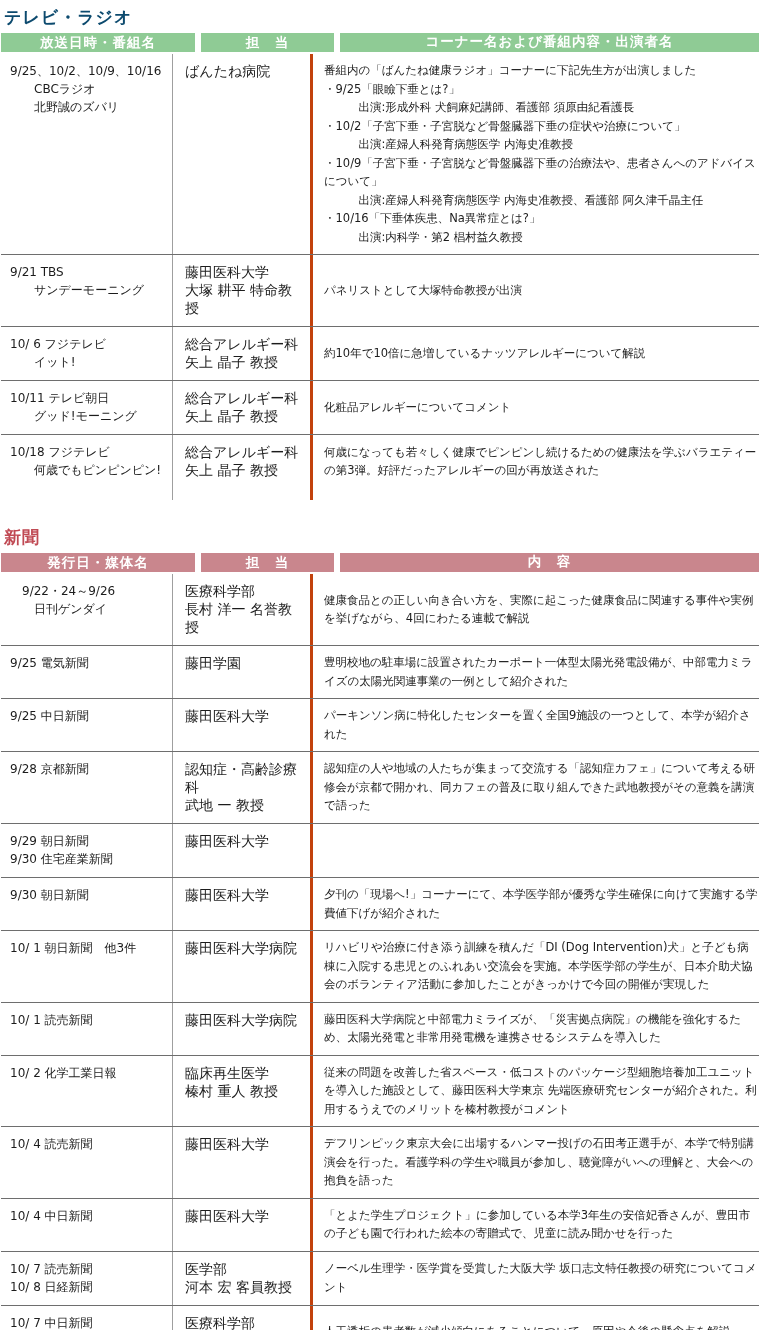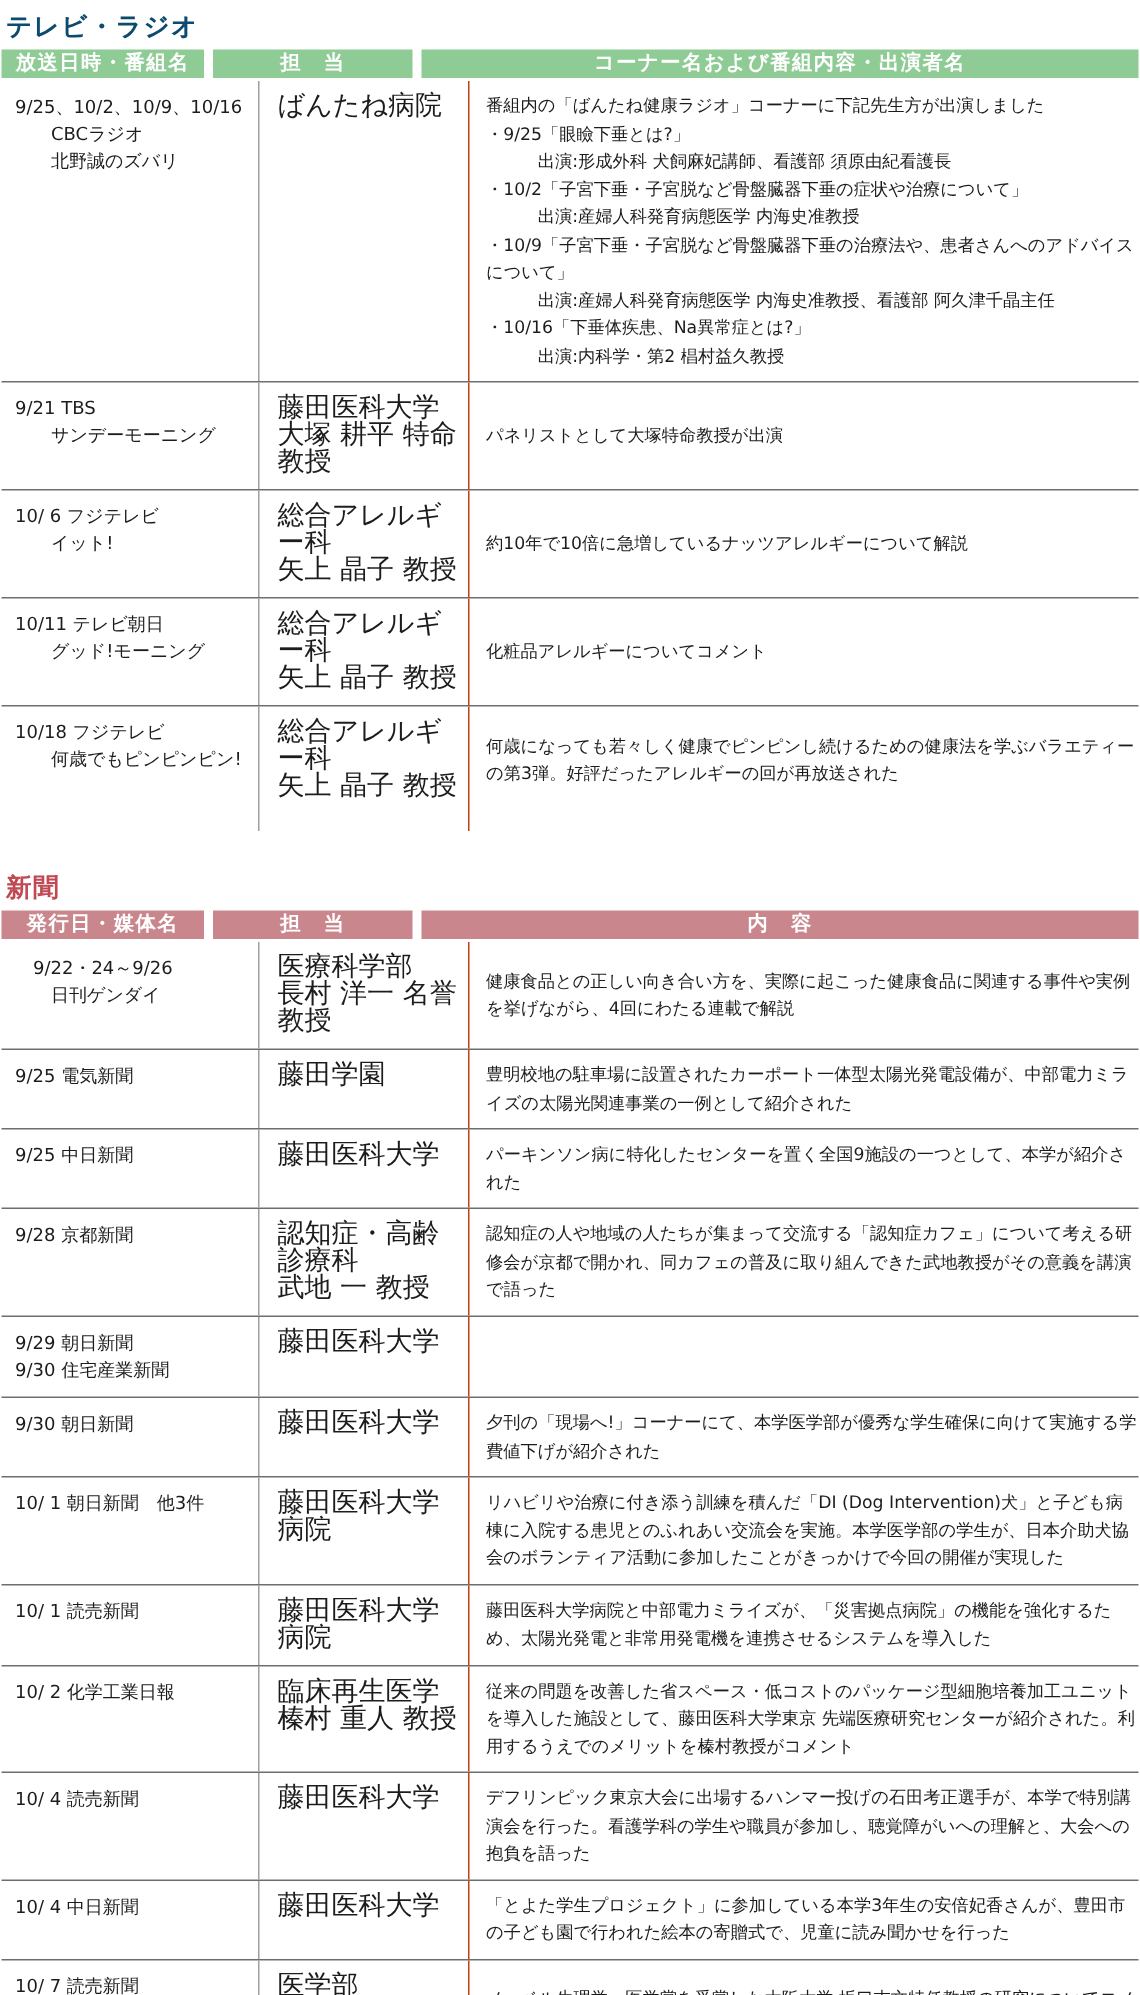--- a/index.html
+++ b/index.html
@@ -26,41 +26,41 @@
     font-weight:bold;
     font-size:13.5px;
     text-align:center;
     height:19px;
     line-height:19px;
     letter-spacing:1px;
     overflow:hidden;
   }
   .tv .th { background:#8fcb95; }
   .np .th { background:#c9868d; }
-  .th1 { width:135px; margin-right:6px; }
+  .th1 { width:194px; margin-right:6px; }
   .th2 { width:133px; margin-right:6px; }
-  .th3 { flex:1; }
+  .th3 { flex:1;font-family:Liberation Mono, monospace; }
 
   
   .tbody { width:100%; }
   .row { display:flex; }
   .row + .row { border-top:1px solid #6e6e6e; }
   .cell { box-sizing:border-box; white-space:pre-line; }
   .c1 {
     width:172px;
     border-right:1px solid #9f9f9f;
     padding:8px 3px 9px 9px;
     font-size:12px;
     line-height:18px;
   }
   .c2 {
     width:140px;
-    border-right:1px solid #c2410c;
+    border-right:3px solid #c2410c;
     padding:8px 5px 9px 12px;
-    font-size:18px;
+    font-size:14px;
     line-height:18px;
   }
   .c3 {
     flex:1;
     padding:7px 0 8px 11px;
     font-size:11.5px;
     line-height:18.5px;
     display:flex;
     flex-direction:column;
     justify-content:center;

